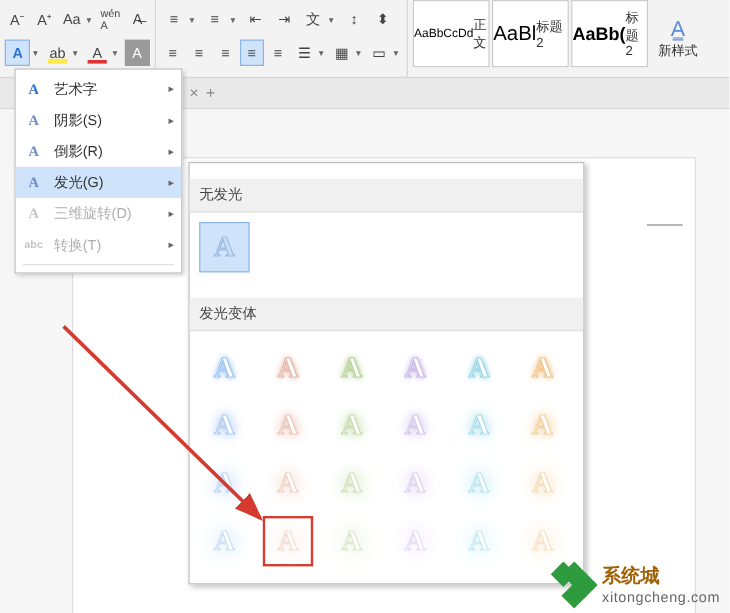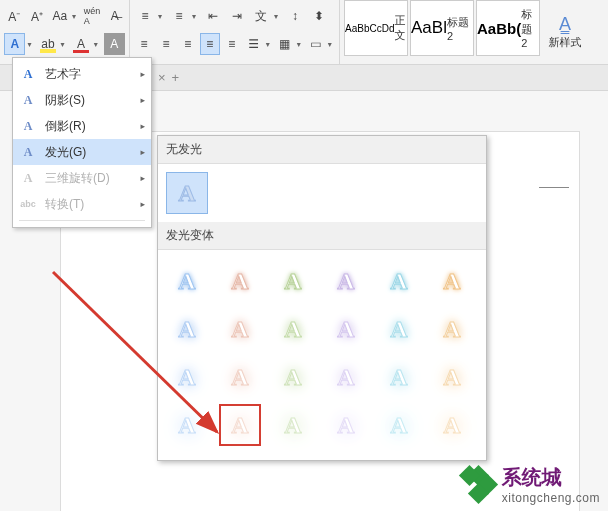--- a/index.html
+++ b/index.html
@@ -27,34 +27,34 @@
   .menu { position: absolute; left: 12px; top: 57px; width: 140px; background: #fff; border: 1px solid #bfbfbf; box-shadow: 2px 2px 4px rgba(0,0,0,.2); padding: 3px 0; font-size: 12px; color: #333; }
   .mitem { display: flex; align-items: center; height: 26px; padding: 0 6px; gap: 8px; }
   .mitem.hov { background: #cfe3fb; }
   .mitem.dis { color: #b0b0b0; }
   .micon { width: 18px; text-align: center; font-family: serif; font-weight: bold; color: #6e8cc7; }
   .mitem.dis .micon { color: #c6c6c6; }
   .marrow { margin-left: auto; font-size: 9px; color: #666; }
   .msep { border-top: 1px solid #e0e0e0; margin: 3px 6px; }
 
   .flyout { position: absolute; left: 157px; top: 135px; width: 330px; background: #fff; border: 1px solid #bfbfbf; box-shadow: 2px 2px 5px rgba(0,0,0,.25); font-size: 12px; }
-  .fhdr { background: #f0f0f0; border-bottom: 1px solid #dedede; padding: 5px 8px; color: #444; }
+  .fhdr { background: #f0f0f0; border-bottom: 1px solid #dedede; padding: 5px 8px; color: #444; margin-top: 13px; }
   .frow { display: flex; padding: 8px; gap: 8px; flex-wrap: wrap; }
   .swatch { width: 42px; height: 42px; display: flex; align-items: center; justify-content: center; border: 1px solid transparent; position: relative; }
   .swatch.sel { background: #cfe3fb; border: 1px solid #8ab6e8; }
   .swatch.hl { border: 2px solid #d43a2f; }
   .glowA { font-family: Georgia, serif; font-weight: bold; font-size: 24px; color: #fff; }
   .grid { display: grid; grid-template-columns: repeat(6, 1fr); gap: 6px; padding: 10px 8px 14px; }
 
   .arrow { position: absolute; left: 45px; top: 264px; width: 190px; height: 190px; pointer-events: none; }
 
   .wm { position: absolute; right: 8px; bottom: 6px; display: flex; align-items: center; gap: 6px; }
   .wm-d { width: 34px; height: 34px; position: relative; }
   .wm-d span { position: absolute; width: 15px; height: 15px; background: #2e9b3f; transform: rotate(45deg); }
-  .wm-t1 { font-size: 20px; font-weight: bold; color: #701a75; }
+  .wm-t1 { font-size: 16px; font-weight: bold; color: #a16207; }
   .wm-t2 { font-size: 12px; color: #666; letter-spacing: .5px; }
 </style>
 </head>
 <body>
 
 <div class="ribbon">
   <div class="rgroup" style="width:130px">
     <div class="rrow">
       <span class="ricon">A⁻</span>
       <span class="ricon">A⁺</span>

